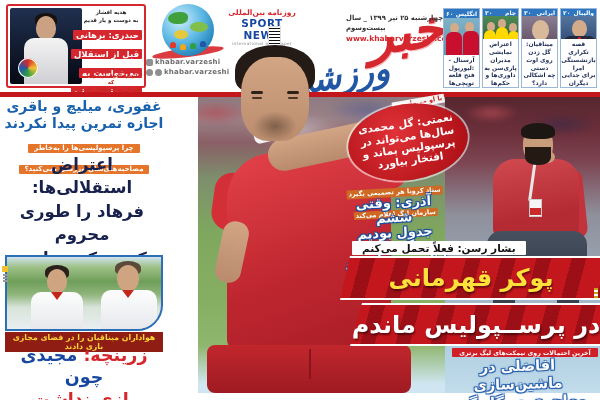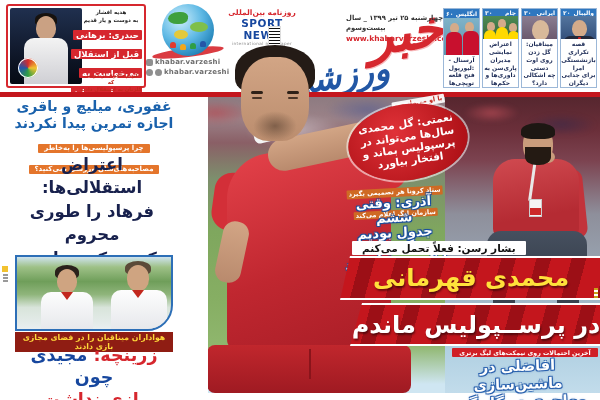--- a/index.html
+++ b/index.html
@@ -61,21 +61,21 @@
   
   .thumbs{position:absolute;left:443px;top:8px;width:154px;height:80px;display:flex;flex-direction:row;gap:2px;direction:ltr;}
   .thumb{width:37px;height:80px;border:1px solid #9cb8d8;background:#fff;display:flex;flex-direction:column;}
   .th-head{height:10px;background:#2e77c0;color:#fff;font-size:6px;font-weight:bold;display:flex;align-items:center;justify-content:space-between;padding:0 2px;direction:rtl;}
   .th-photo{height:42px;position:relative;overflow:hidden;}
   .th-cap{flex:1;font-size:6px;font-weight:bold;color:#1b2a55;text-align:center;line-height:1.3;padding-top:1px;}
   .tp-head{position:absolute;border-radius:50% 50% 45% 45%;background:#d4ab8a;}
   .tp-body{position:absolute;border-radius:6px 6px 0 0;}
 
   
-  .leftcol{position:absolute;left:12px;top:95px;width:196px;height:305px;background:#fff;z-index:2;}
+  .leftcol{position:absolute;left:2px;top:95px;width:196px;height:305px;background:#fff;z-index:2;}
   .tag-dark{position:absolute;left:5px;top:-9px;background:#13235d;color:#fff;font-size:7.5px;font-weight:bold;padding:1px 5px;border-radius:1px;}
   .blue-head{position:absolute;left:0;top:3px;width:164px;text-align:center;color:#1961ac;font-size:14px;font-weight:bold;line-height:1.2;}
   .orange-kick{position:absolute;left:6px;top:40px;width:152px;text-align:center;line-height:1.3;}
   .orange-kick span{display:inline-block;background:#e4752b;color:#fff;font-size:7px;font-weight:bold;padding:0 6px;border-radius:1px;}
   .black-head{position:absolute;left:0;top:58px;width:160px;text-align:center;color:#18214d;font-size:16.5px;font-weight:bold;line-height:1.42;}
   .pageref{font-size:7px;color:#8a8a8a;font-weight:bold;}
 
   
   .blphoto{position:absolute;left:3px;top:160px;width:158px;height:76px;border:2px solid #2d6fb7;border-radius:0 0 26px 0;overflow:hidden;background:linear-gradient(180deg,#cfe3ee 0%,#9ec187 14%,#6f9e5a 34%,#8fb57b 52%,#d8e4da 70%,#e9eef0 100%);}
   .man{position:absolute;}
@@ -399,21 +399,21 @@
     <span>سازمان لیگ اعلام می‌کند</span>
   </div>
   <div class="azari">
     <div>آذری: وقتی ششم</div>
     <div>جدول بودیم گفتیم</div>
     <div>لیگ تعطیل شود</div>
   </div>
   <div class="bashar">بشار رسن: فعلاً تحمل می‌کنم</div>
 
   <div class="bar bar1">
-    <span class="yellow-t">محمدی قهرمانی</span>
+    <span class="yellow-t">پوکر قهرمانی</span>
   </div>
   <div class="bar bar2">
     <span>در پرســپولیس ماندم</span>
   </div>
 
   <div class="br-label">آخرین احتمالات روی نیمکت‌های لیگ برتری</div>
   <div class="br-lines">
     <div>افاضلی در ماشین‌سازی</div>
     <div>مهاجری در گل گهر</div>
   </div>

